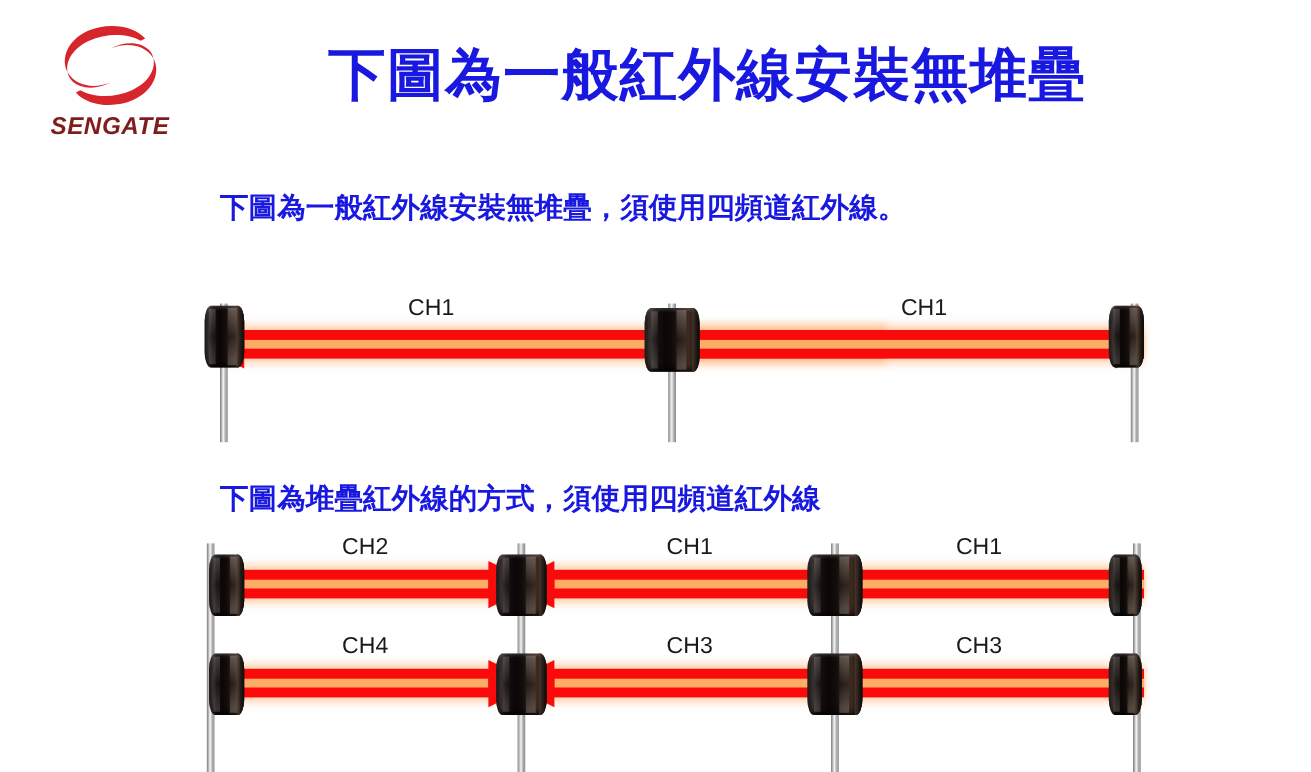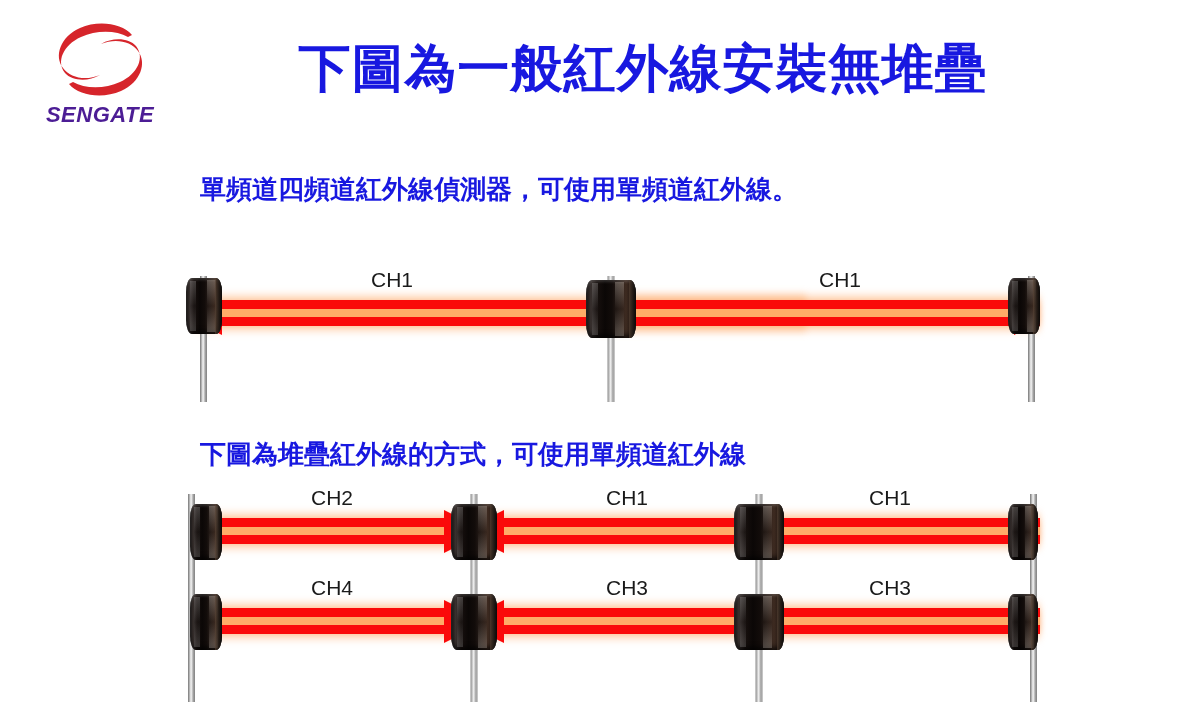--- a/index.html
+++ b/index.html
@@ -34,21 +34,21 @@
     position: absolute;
     left: 0;
     top: 84px;
     width: 128px;
     text-align: center;
     font-family: "Liberation Sans", sans-serif;
     font-weight: bold;
     font-style: italic;
     font-size: 22px;
     letter-spacing: 0.5px;
-    color: #4c1d95;
+    color: #7f1d1d;
     white-space: nowrap;
   }
 
   
   #title {
     position: absolute;
     left: 278px;
     top: 38px;
     width: 730px;
     text-align: center;
@@ -224,22 +224,22 @@
                C52 64 36 63 29 55 C20 44 27 27 45 19 C60 12 80 12 92 19 Z" fill="#d6252b"></path>
       <path d="M33 66 C43 78 67 81 85 73 C105 64 111 45 102 33 C95 23 79 20 65 26
                C77 19 93 20 100 28 C109 39 102 56 84 64 C69 71 49 71 37 64 Z" fill="#d6252b"></path>
     </svg>
   </div>
   <div id="logo-text">SENGATE</div>
 </div>
 
 <div id="title">下圖為一般紅外線安裝無堆疊</div>
 
-<div class="caption" id="caption-1">單頻道四頻道紅外線偵測器，可使用單頻道紅外線。</div>
-<div class="caption" id="caption-2">下圖為堆疊紅外線的方式，可使用單頻道紅外線</div>
+<div class="caption" id="caption-1">下圖為一般紅外線安裝無堆疊，須使用四頻道紅外線。</div>
+<div class="caption" id="caption-2">下圖為堆疊紅外線的方式，須使用四頻道紅外線</div>
 
 <div class="diagram" id="diagram-single">
 
   <div class="beam" style="left:196px; width:610px; top:41px;">
     <div class="glow"></div>
     <div class="core"></div>
     <div class="bar top"></div>
     <div class="bar bottom"></div>
     <div class="arrow left top-a" style="left:0px;"></div>
     <div class="arrow left bot-a" style="left:0px;"></div>

